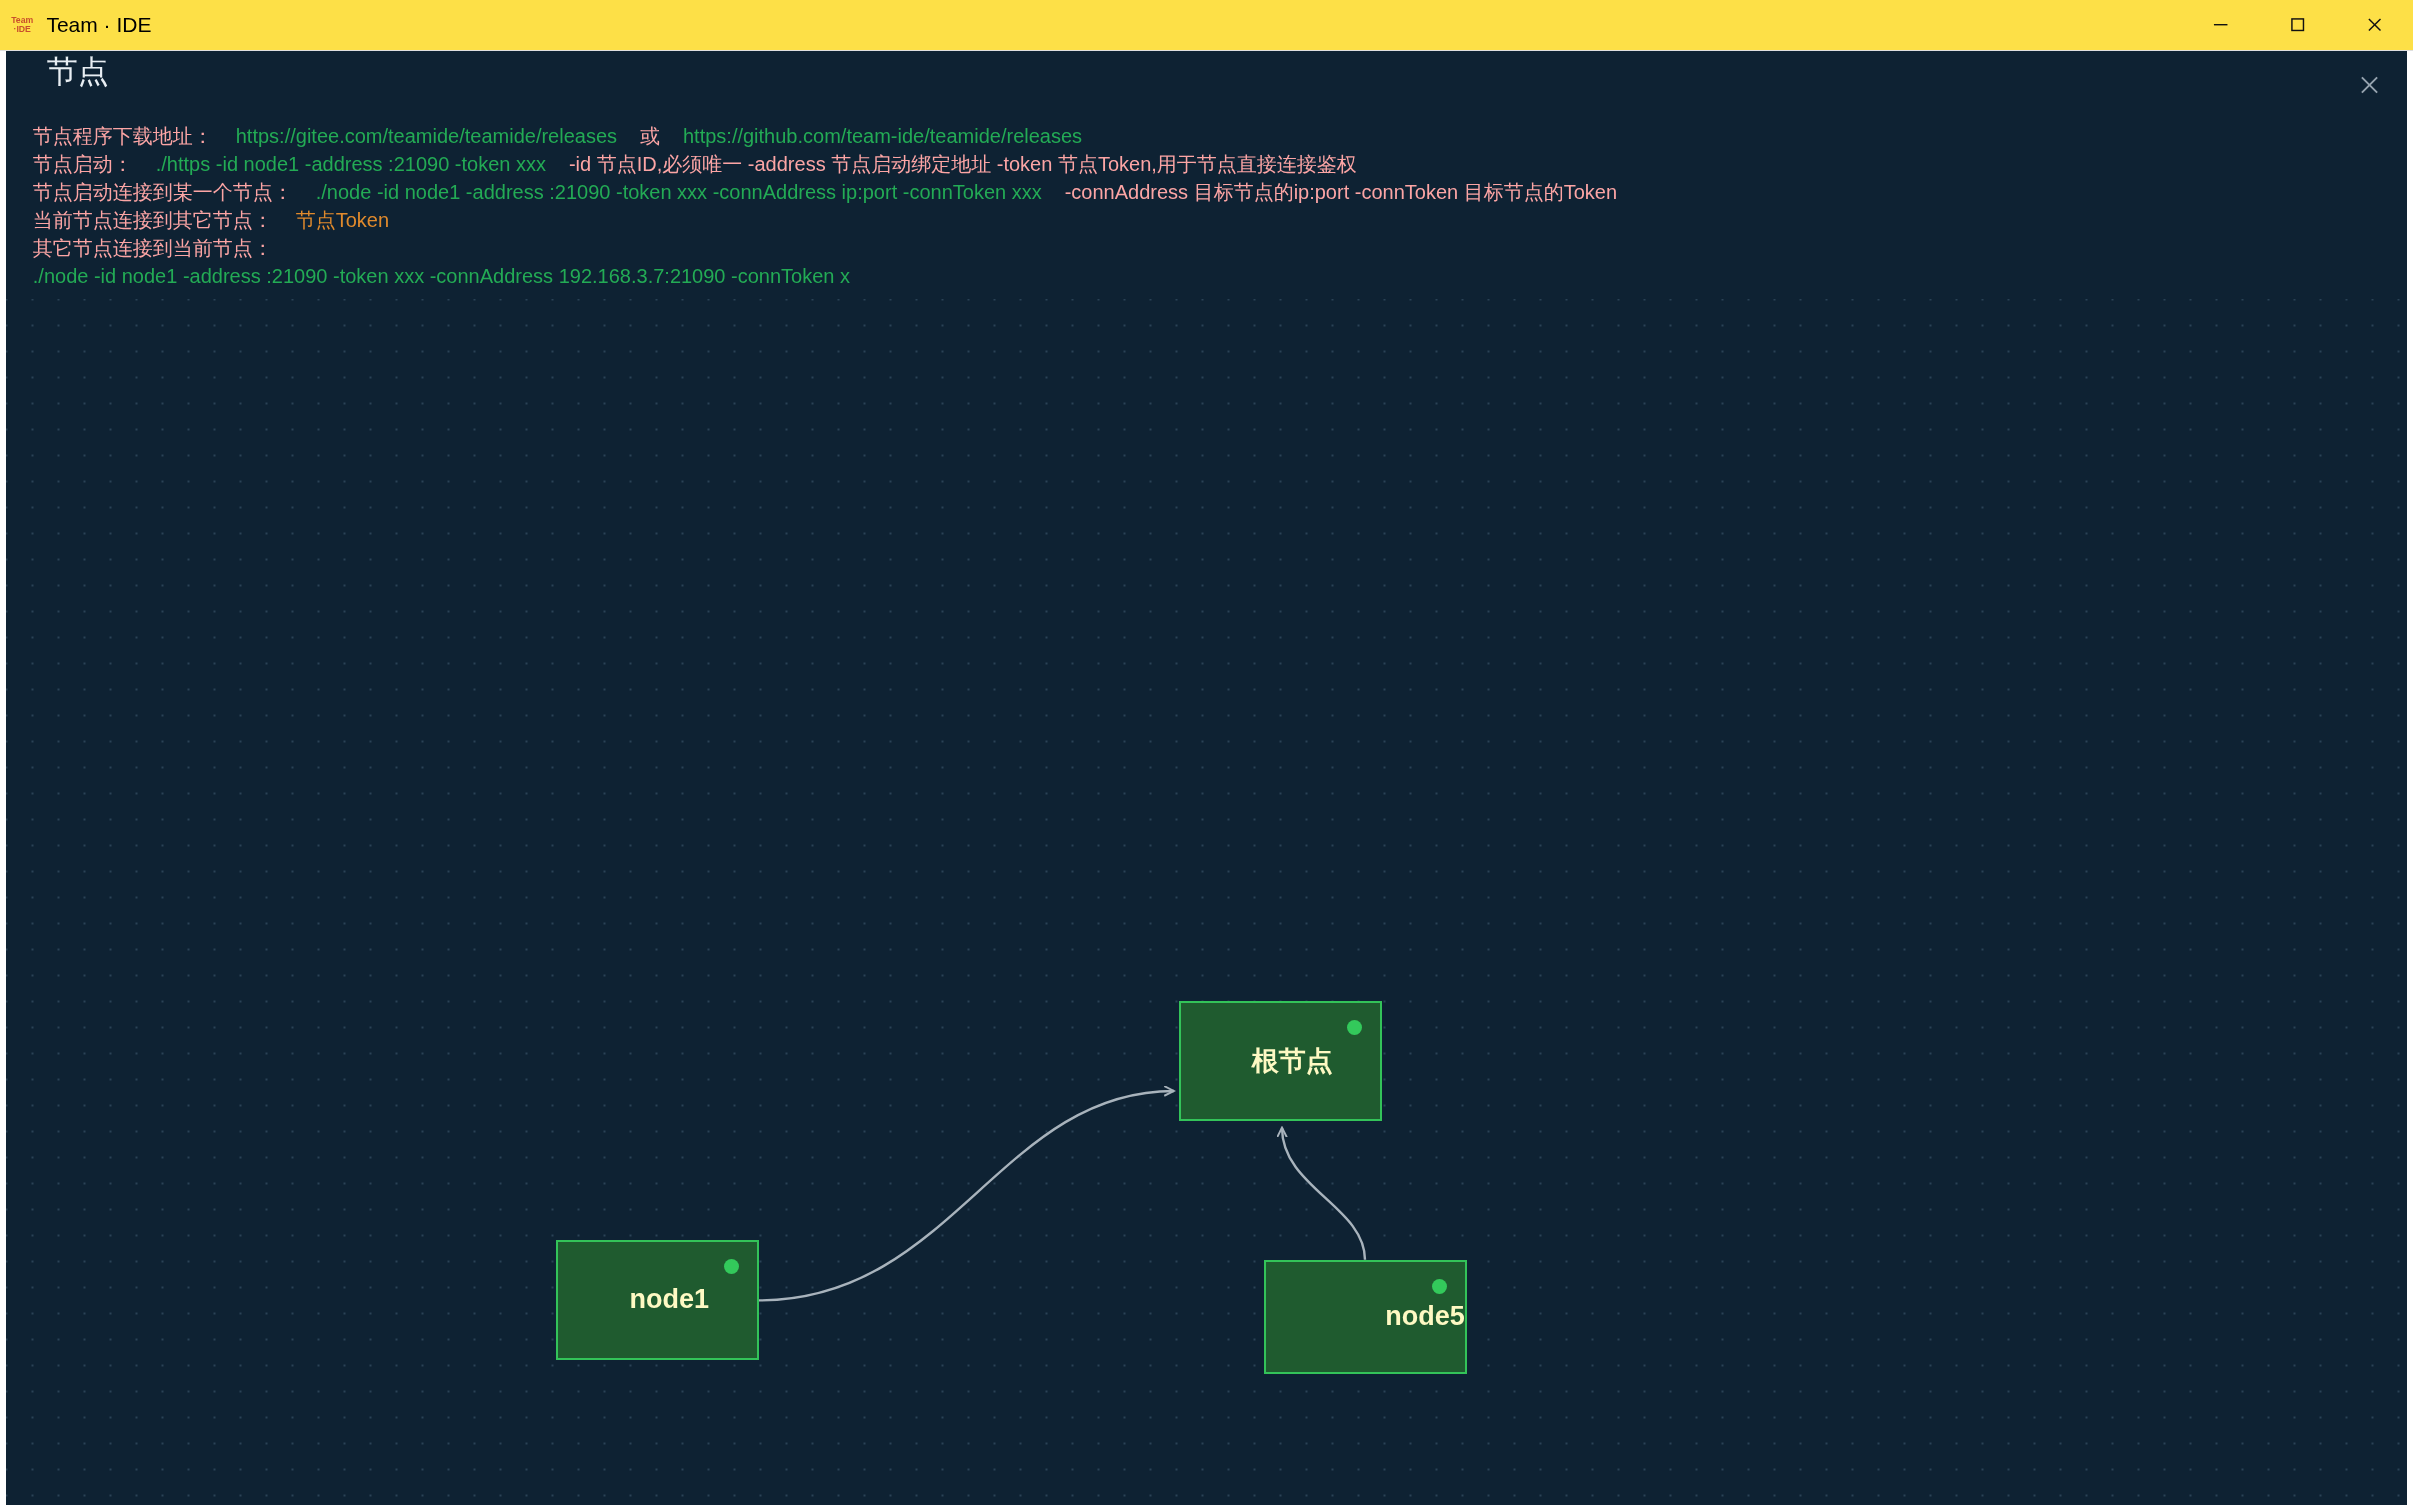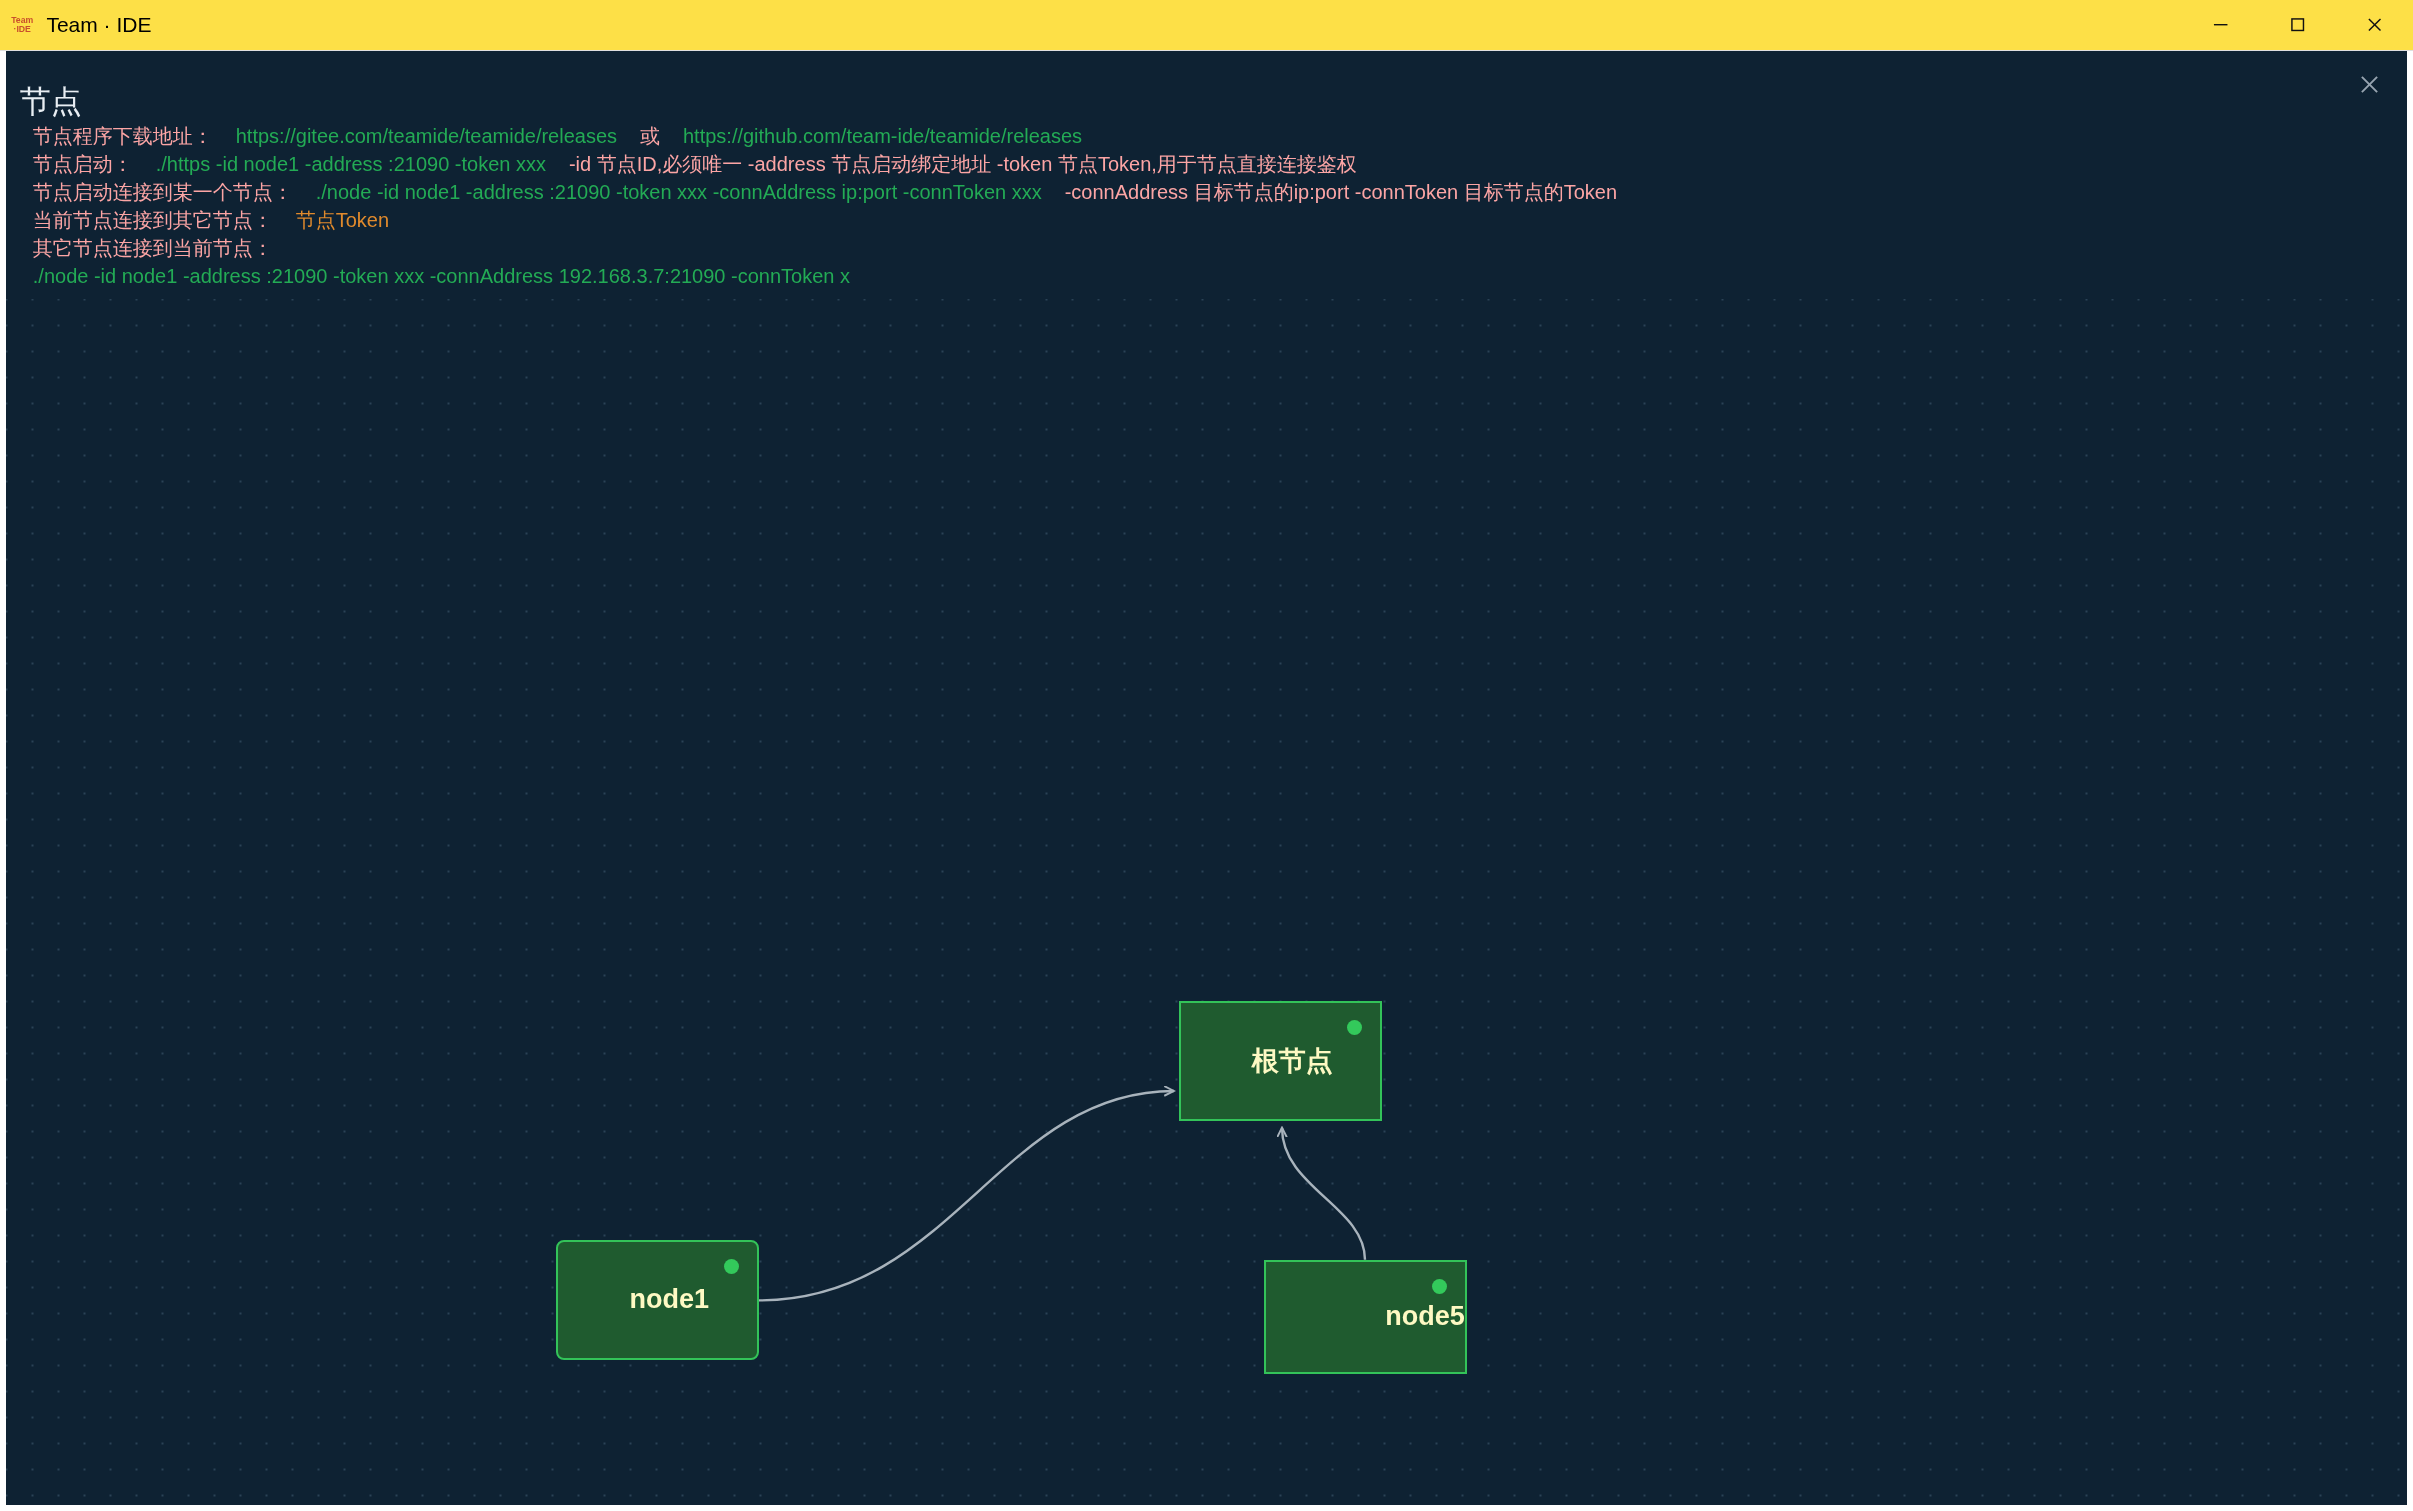--- a/index.html
+++ b/index.html
@@ -38,24 +38,23 @@
   .app {
     position: absolute;
     top: 51px; left: 5.8px; right: 5.8px; bottom: 5.8px;
     background: #0e2233;
     display: flex; flex-direction: column;
   }
 
   
   .panel-header {
     height: 72px;
-    display: flex; align-items: flex-end;
-    padding: 0 14px;
+    display: flex; align-items: flex-start;
+    padding: 0 41px;
     position: relative;
-    font-family: Liberation Serif, serif;
   }
   .panel-header .panel-title {
     color: #e8eef3; font-size: 31px; font-weight: 500;
   }
   .panel-header .panel-close {
     position: absolute; right: 27px; top: 50%; transform: translateY(-50%);
     color: #97a4b0; font-size: 25px; cursor: pointer;
   }
 
   
@@ -97,21 +96,21 @@
   }
   .node .status-dot {
     position: absolute;
     top: 17.4px; right: 17.4px;
     width: 15.4px; height: 15.4px;
     border-radius: 50%;
     background: #33c95b;
   }
 
   .node.node-root  { left: 1173px; top: 702px; }
-  .node.node-node1 { left: 550px;  top: 941px; width: 203px; height: 120px; border-radius: 8px; }
+  .node.node-node1 { left: 550px;  top: 941px; width: 203px; height: 120px; }
   .node.node-node5 { left: 1258px; top: 961px; width: 203px; height: 114px; justify-content: flex-end; }
 
   
   .edges {
     position: absolute; left:0; top:0; width:100%; height:100%;
     pointer-events: none;
   }
 </style>
 </head>
 <body>

